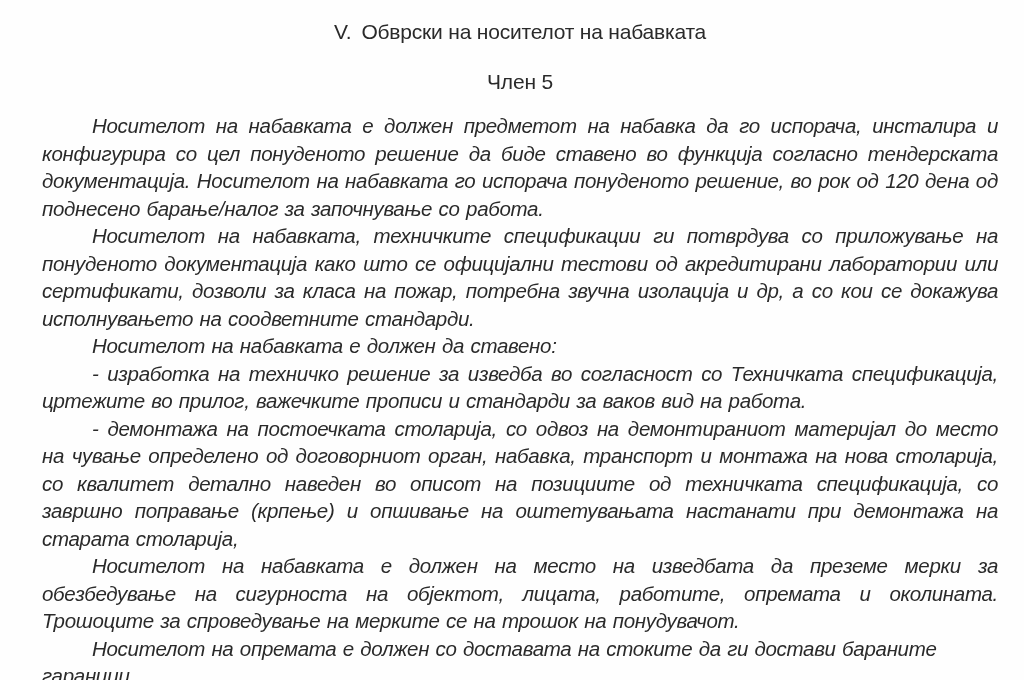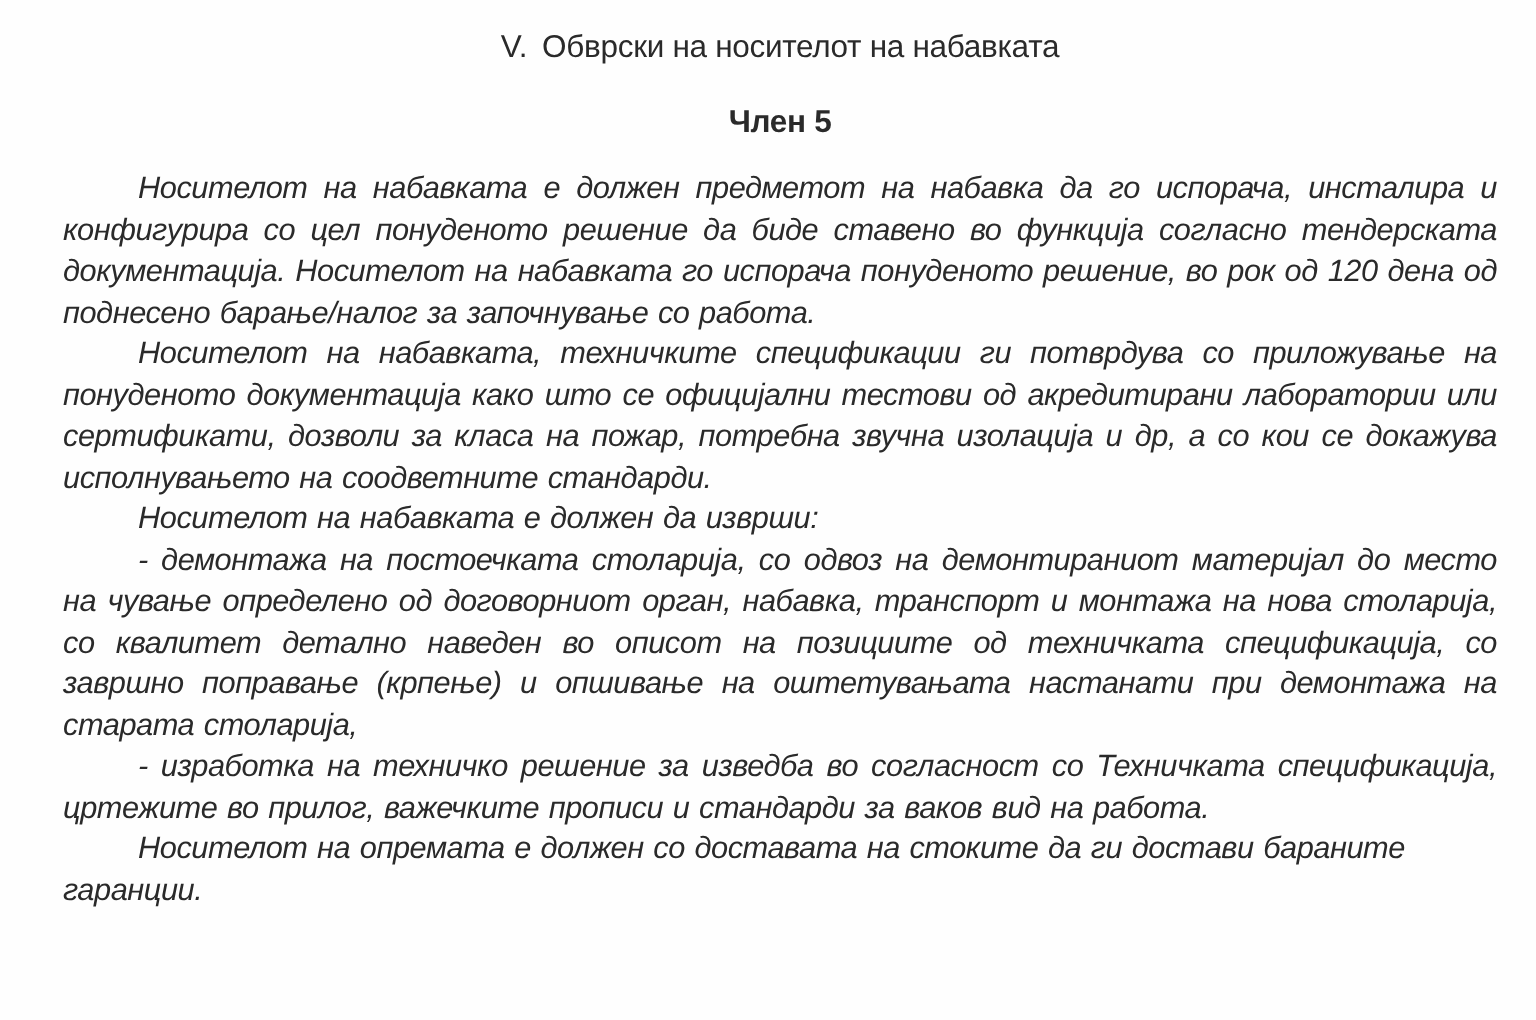--- a/index.html
+++ b/index.html
@@ -30,21 +30,21 @@
     letter-spacing: -0.2px;
     color: #2a2a2a;
   }
   .section-heading .marker {
     margin-right: 10px;
   }
   .article-heading {
     text-align: center;
     font-size: 21px;
     line-height: 28px;
-    font-weight: 700;
+    font-weight: 400;
     margin: 22px 0 0 0;
     letter-spacing: -0.2px;
     color: #2a2a2a;
   }
   .doc-body {
     margin-top: 16px;
     font-style: italic;
   }
   .doc-body p {
     margin: 0;
@@ -67,19 +67,20 @@
 
   <h1 class="section-heading">
     <span class="marker">V.</span><span>Обврски на носителот на набавката</span>
   </h1>
 
   <h2 class="article-heading">Член 5</h2>
 
   <div class="doc-body">
     <p>Носителот на набавката е должен предметот на набавка да го испорача, инсталира и конфигурира со цел понуденото решение да биде ставено во функција согласно тендерската документација. Носителот на набавката го испорача понуденото решение, во рок од 120 дена од поднесено барање/налог за започнување со работа.</p>
     <p>Носителот на набавката, техничките спецификации ги потврдува со приложување на понуденото документација како што се официјални тестови од акредитирани лаборатории или сертификати, дозволи за класа на пожар, потребна звучна изолација и др, а со кои се докажува исполнувањето на соодветните стандарди.</p>
-    <p class="no-justify">Носителот на набавката е должен да изврши:</p>
+    <p class="no-justify">Носителот на набавката е должен да ставено:</p>
+    <p>- изработка на техничко решение за изведба во согласност со Техничката спецификација, цртежите во прилог, важечките прописи и стандарди за ваков вид на работа.</p>
     <p>- демонтажа на постоечката столарија, со одвоз на демонтираниот материјал до место на чување определено од договорниот орган, набавка, транспорт и монтажа на нова столарија, со квалитет детално наведен во описот на позициите од техничката спецификација, со завршно поправање (крпење) и опшивање на оштетувањата настанати при демонтажа на старата столарија,</p>
-    <p>- изработка на техничко решение за изведба во согласност со Техничката спецификација, цртежите во прилог, важечките прописи и стандарди за ваков вид на работа.</p>
+    <p>Носителот на набавката е должен на место на изведбата да преземе мерки за обезбедување на сигурноста на објектот, лицата, работите, опремата и околината. Трошоците за спроведување на мерките се на трошок на понудувачот.</p>
     <p class="no-justify">Носителот на опремата е должен со доставата на стоките да ги достави бараните гаранции.</p>
   </div>
 
 </div>
 
 </body></html>

